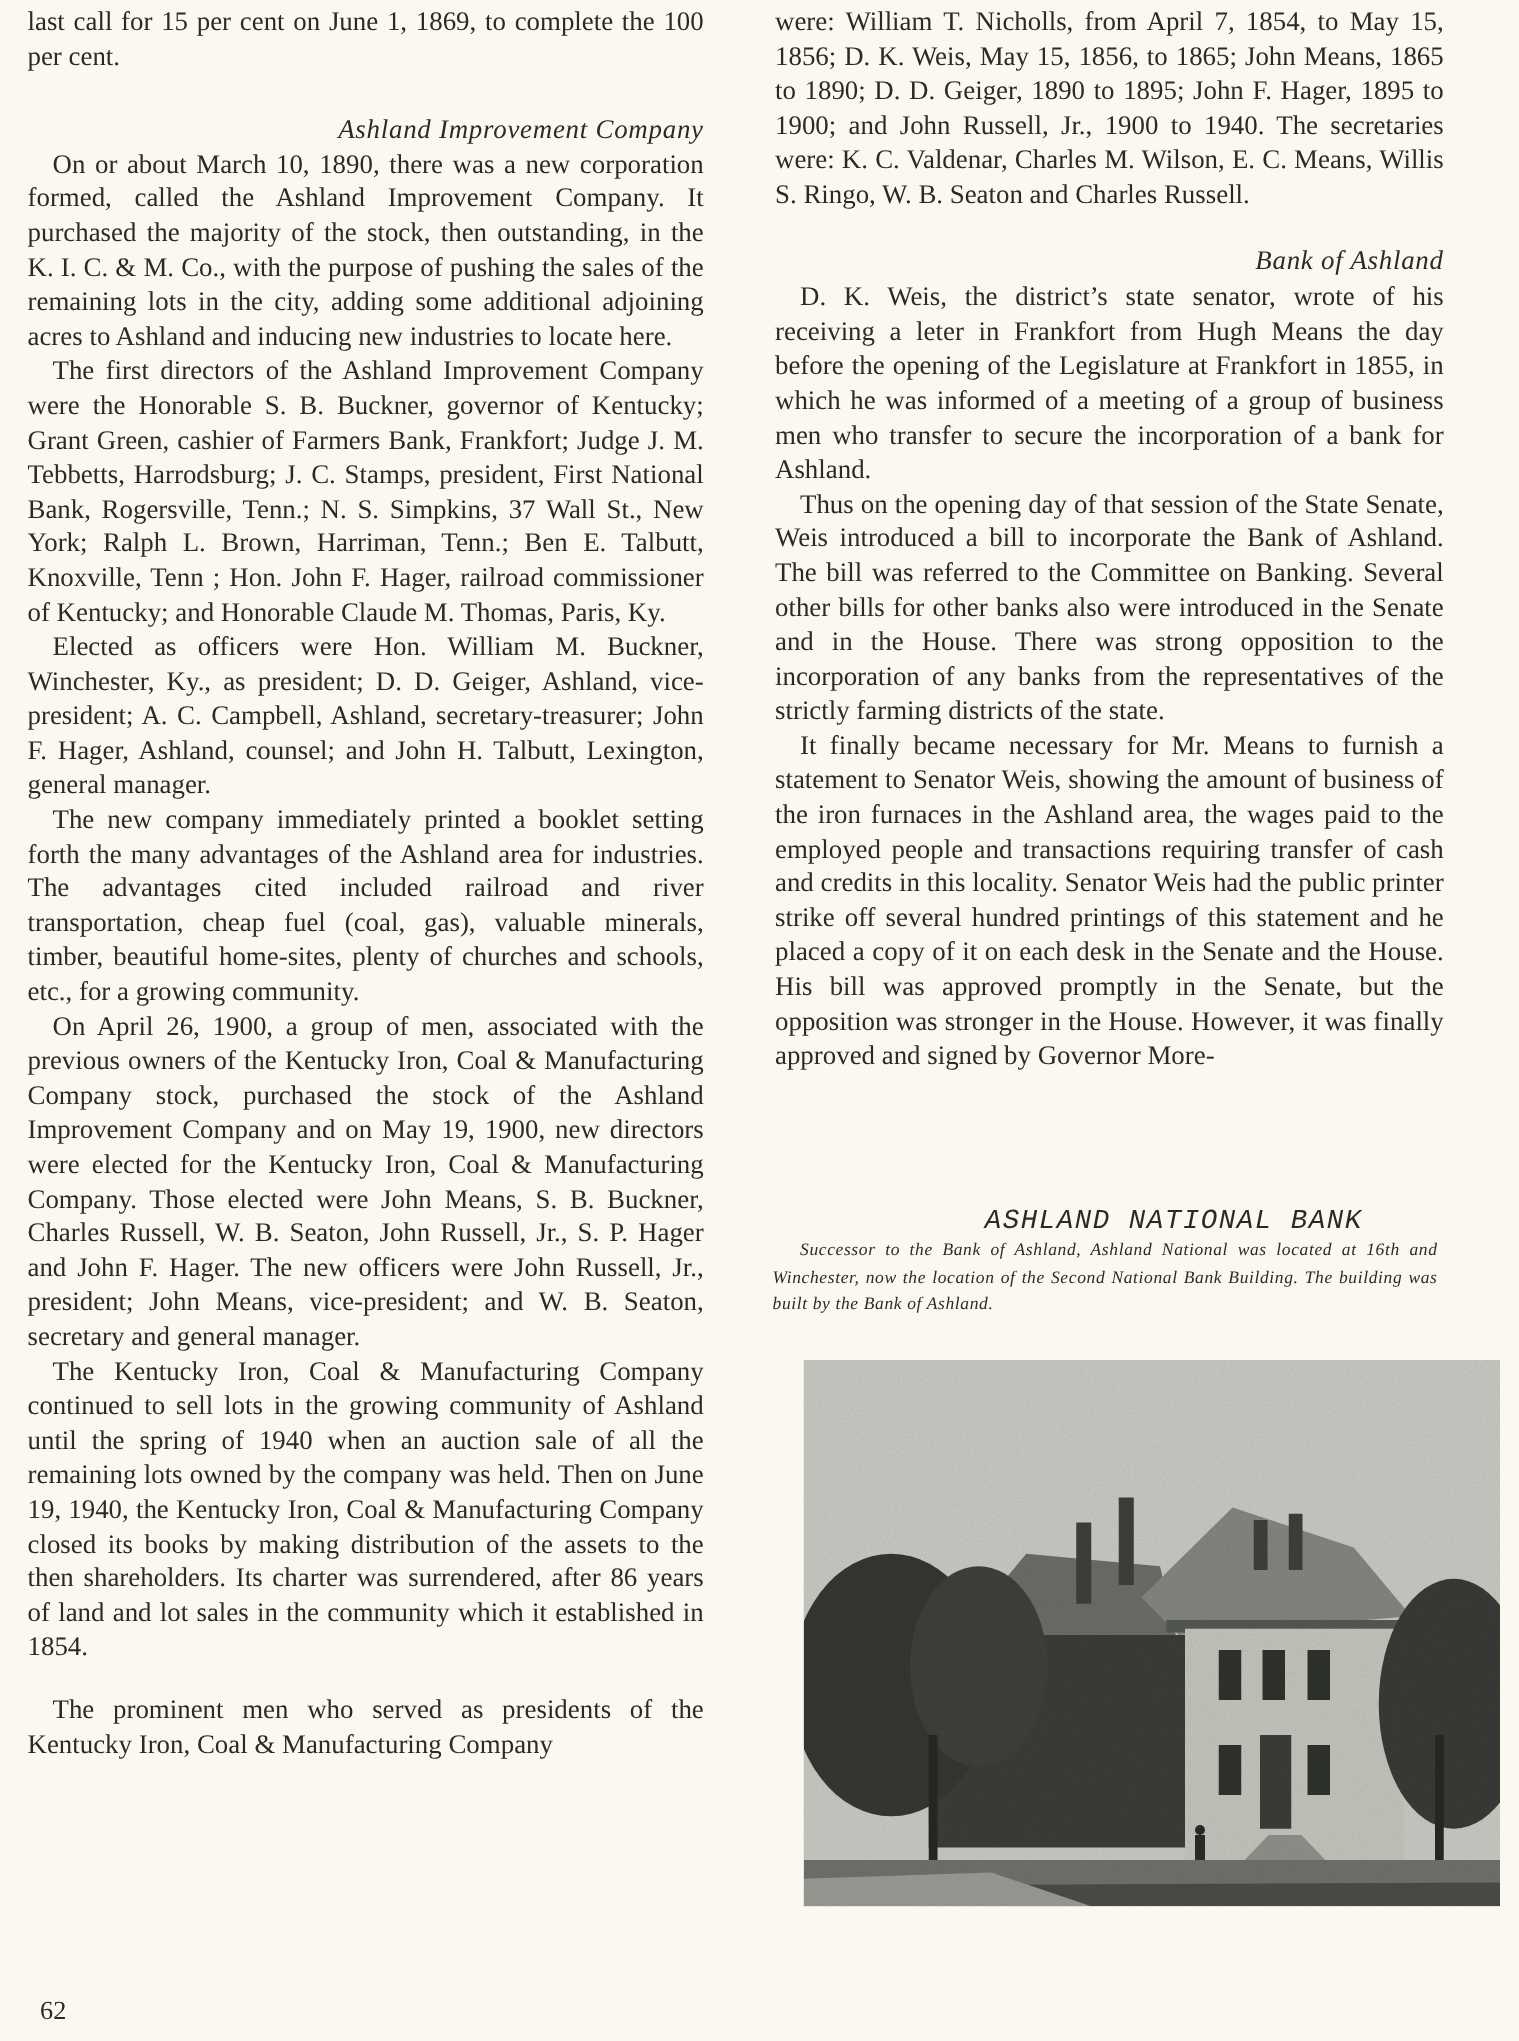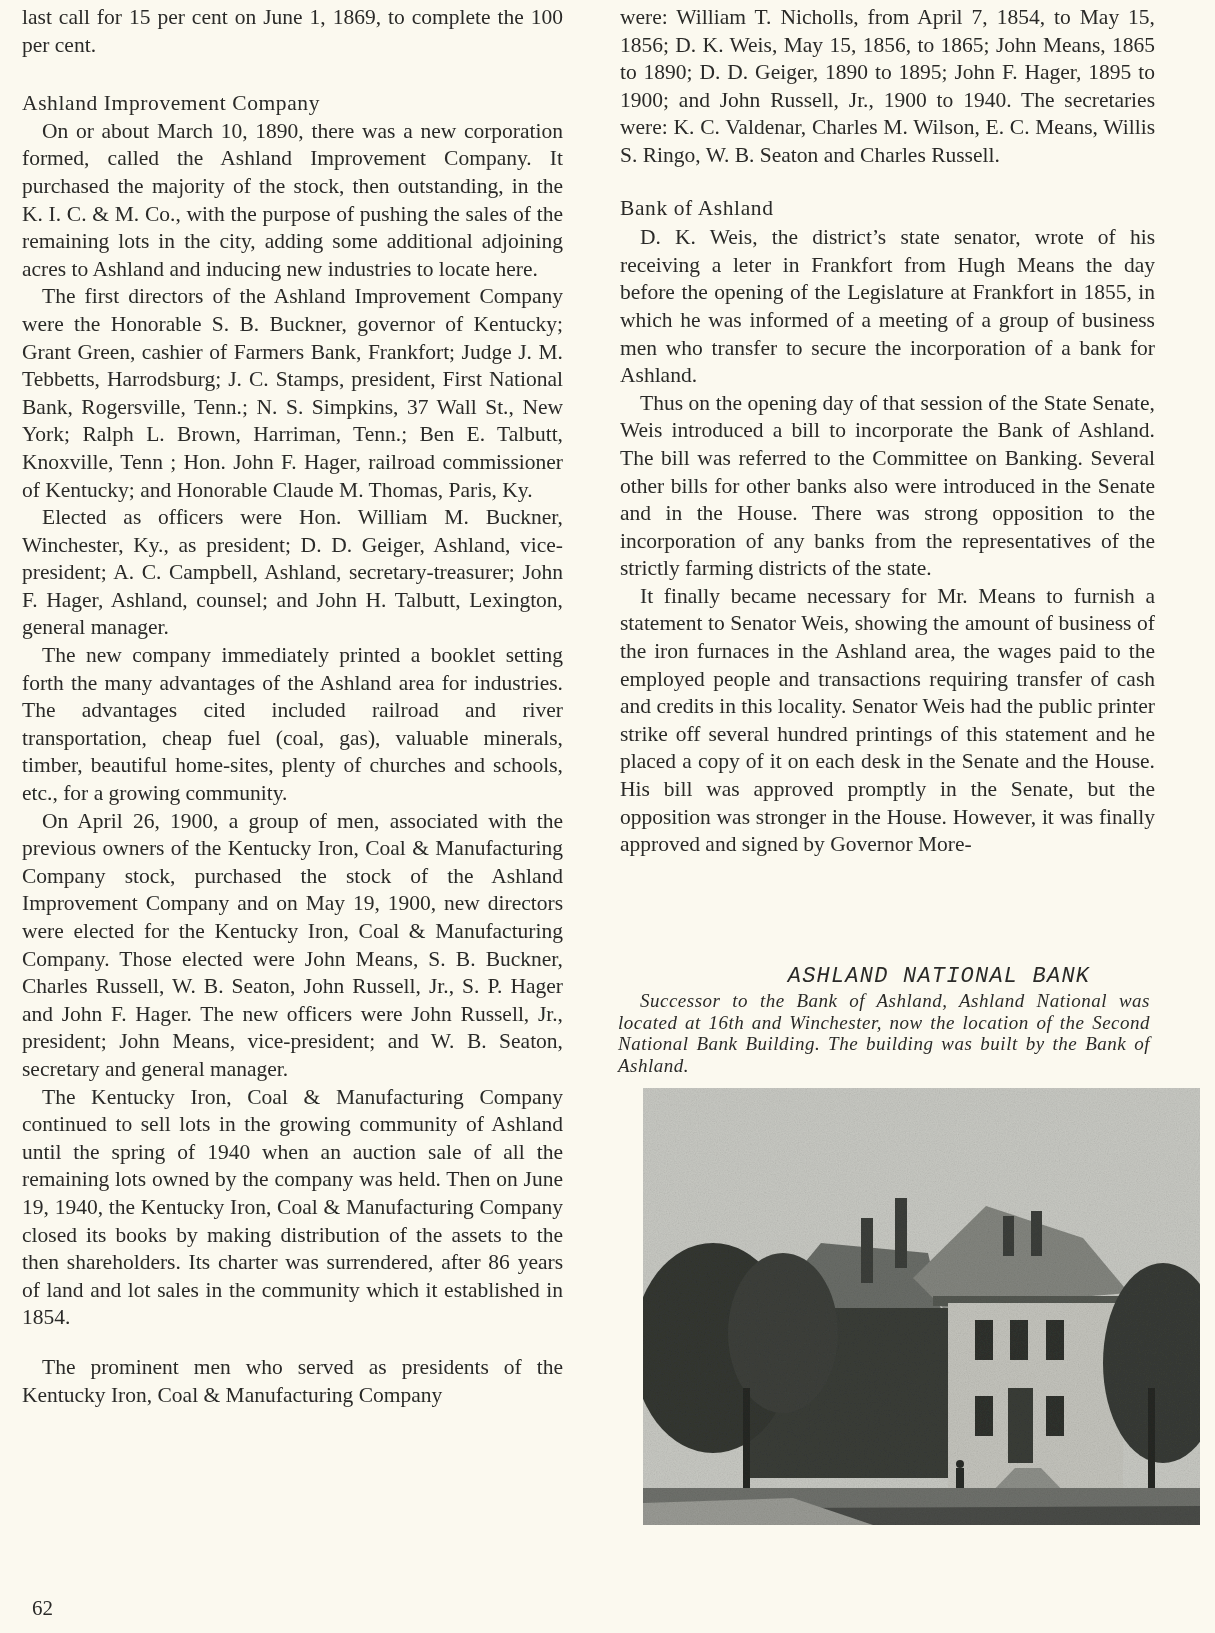--- a/index.html
+++ b/index.html
@@ -15,35 +15,36 @@
     font-size: 21.5px;
     line-height: 27.6px;
     text-align: justify;
     hyphens: manual;
   }
   #col-left { left: 22px; top: 4px; width: 541px; }
   #col-right { left: 620px; top: 4px; width: 535px; }
   .col p { margin: 0; text-indent: 0; }
   .col p.indent { text-indent: 20px; }
   .heading {
-    text-align: left;
+    font-style: italic;
+    text-align: right;
     letter-spacing: 0.6px;
     margin: 0;
   }
   #h-improvement { margin-top: 31px; }
   #h-bank { margin-top: 25px; margin-bottom: 2px; }
   .caption-title {
     position: absolute; left: 639px; top: 964px; width: 600px;
     font-style: italic; text-align: center; font-size: 22px; letter-spacing: 1.2px;
     line-height: 26px;
     font-family: Liberation Mono, monospace;
   }
   .caption-body {
     position: absolute; left: 618px; top: 990px; width: 532px;
-    font-style: italic; font-size: 19px; line-height: 21.5px;
+    font-style: italic; font-size: 14px; line-height: 21.5px;
     text-align: justify; text-indent: 22px; letter-spacing: 0.5px;
   }
   .photo {
     position: absolute; left: 643px; top: 1088px; width: 557px; height: 437px;
     background: #b9bab5;
     overflow: hidden;
   }
   .photo svg { display: block; }
   .page-number {
     position: absolute; left: 32px; top: 1596px; font-size: 21px;

